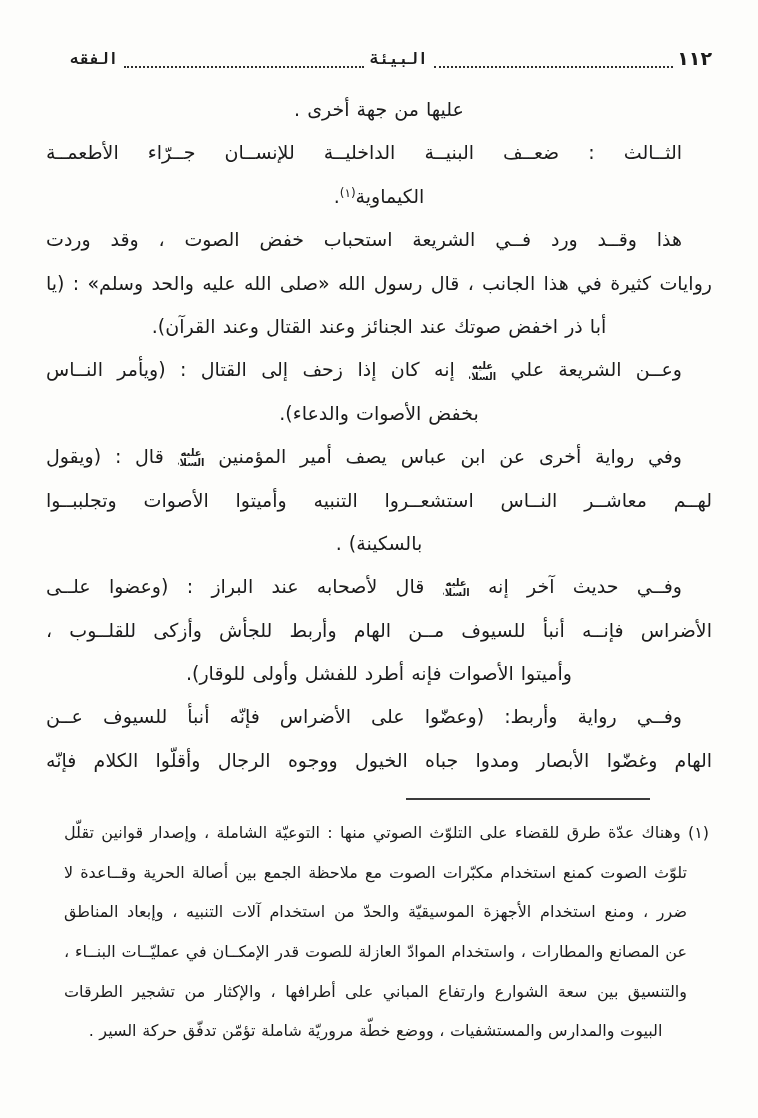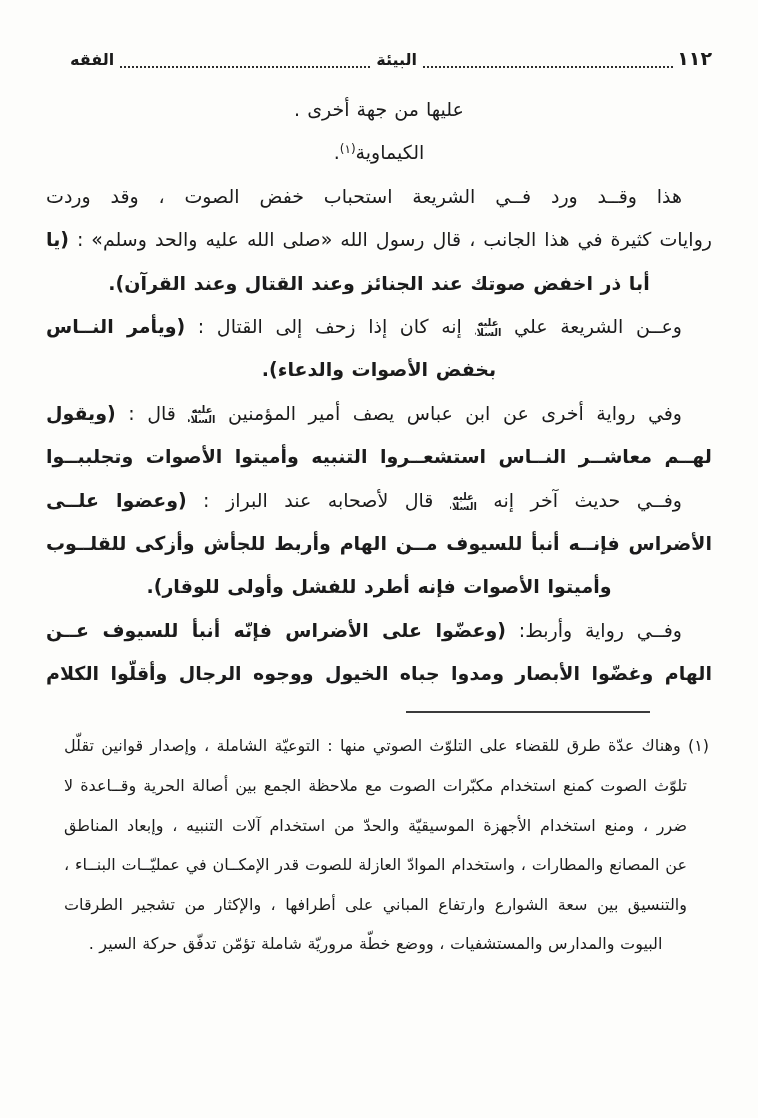--- a/index.html
+++ b/index.html
@@ -7,30 +7,30 @@
     width:758px;height:1118px;margin:0 auto;position:relative;
     background:#fdfdfb;color:#1b1b1b;box-sizing:border-box;
     padding:44px 46px 0 46px;direction:rtl;
     font-family:"DejaVu Sans",sans-serif;
     overflow:hidden;
   }
   
   .hdr{display:flex;align-items:flex-end;font-weight:bold;font-size:16px;
        height:24px;margin-bottom:20px;padding-left:22px;}
   .hdr .num{font-size:19px;letter-spacing:3px;line-height:1;margin-top:43px;}
-  .hdr .ttl{line-height:1;padding:0 2px;}
+  .hdr .ttl{line-height:1;padding:0 2px;font-family:Liberation Mono, monospace;}
   .leader{flex:1;border-bottom:2.5px dotted #2c2c2c;height:13px;margin:0 4px;min-width:30px;}
   
   .body-block{}
   .bl{font-size:19px;line-height:43.4px;height:43.4px;overflow:hidden;
       word-spacing:1px;}
   .j{text-align:justify;text-align-last:justify;}
   .r{text-align:center;}
   .ind{padding-right:30px;}
-  .b{font-weight:bold;}
+  .b{font-weight:normal;}
   sup{font-size:12px;line-height:0;vertical-align:6px;}
   .honorific{
     display:inline-block;width:27px;font-size:10px;line-height:1.02;
     text-align:center;vertical-align:-5px;font-weight:bold;
     letter-spacing:-0.6px;white-space:normal;overflow:hidden;max-height:20px;
   }
   
   .fnsep{height:2px;background:#3b3b3b;width:244px;margin:16px 62px 0 auto;}
   .fn{margin-top:13px;padding-left:18px;padding-right:3px;}
   .fn .bl{font-size:16px;line-height:39.6px;height:39.6px;word-spacing:0.5px;}
@@ -44,28 +44,30 @@
   <div class="hdr">
     <span class="num">١١٢</span>
     <span class="leader"></span>
     <span class="ttl">البيئة</span>
     <span class="leader"></span>
     <span class="ttl">الفقه</span>
   </div>
 
   <div class="body-block">
       <div class="bl r"><span>عليها من جهة أخرى .</span></div>
+      <div class="bl j ind"><span>الثــالث : ضعــف البنيــة الداخليــة للإنســان جــرّاء الأطعمــة</span></div>
       <div class="bl r"><span>الكيماوية</span><sup>(١)</sup><span>.</span></div>
       <div class="bl j ind"><span>هذا وقــد ورد فــي الشريعة استحباب خفض الصوت ، وقد وردت</span></div>
       <div class="bl j"><span>روايات كثيرة في هذا الجانب ، قال رسول الله «صلى الله عليه والحد وسلم» : </span><span class="b">(يا</span></div>
       <div class="bl r"><span class="b">أبا ذر اخفض صوتك عند الجنائز وعند القتال وعند القرآن).</span></div>
       <div class="bl j ind"><span>وعــن الشريعة علي </span><span class="honorific">عليه السلام</span><span> إنه كان إذا زحف إلى القتال : </span><span class="b">(ويأمر النــاس</span></div>
       <div class="bl r"><span class="b">بخفض الأصوات والدعاء).</span></div>
       <div class="bl j ind"><span>وفي رواية أخرى عن ابن عباس يصف أمير المؤمنين </span><span class="honorific">عليه السلام</span><span> قال : </span><span class="b">(ويقول</span></div>
       <div class="bl j"><span class="b">لهــم معاشــر النــاس استشعــروا التنبيه وأميتوا الأصوات وتجلببــوا</span></div>
+      <div class="bl r"><span class="b">بالسكينة) .</span></div>
       <div class="bl j ind"><span>وفــي حديث آخر إنه </span><span class="honorific">عليه السلام</span><span> قال لأصحابه عند البراز : </span><span class="b">(وعضوا علــى</span></div>
       <div class="bl j"><span class="b">الأضراس فإنــه أنبأ للسيوف مــن الهام وأربط للجأش وأزكى للقلــوب ،</span></div>
       <div class="bl r"><span class="b">وأميتوا الأصوات فإنه أطرد للفشل وأولى للوقار).</span></div>
       <div class="bl j ind"><span>وفــي رواية وأربط: </span><span class="b">(وعضّوا على الأضراس فإنّه أنبأ للسيوف عــن</span></div>
       <div class="bl j"><span class="b">الهام وغضّوا الأبصار ومدوا جباه الخيول ووجوه الرجال وأقلّوا الكلام فإنّه</span></div>
     </div>
 
   <div class="fnsep"></div>
 
   <div class="fn">

